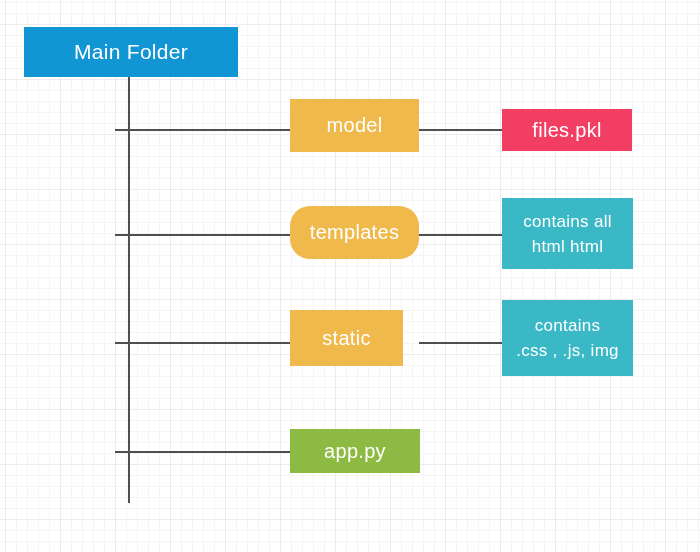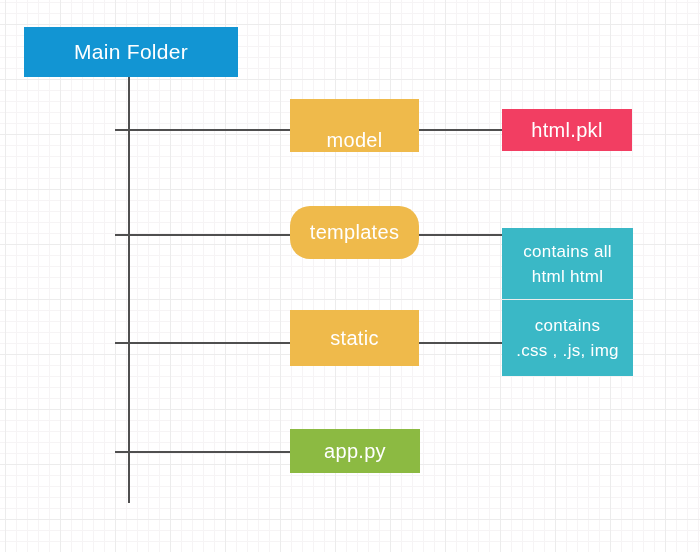--- a/index.html
+++ b/index.html
@@ -26,25 +26,25 @@
     position: absolute;
     display: flex;
     flex-direction: column;
     align-items: center;
     justify-content: center;
     color: #ffffff;
     text-align: center;
     letter-spacing: 0.3px;
   }
   .node-root      { left: 24px;  top: 27px;  width: 214px; height: 50px; font-size: 21px; }
-  .node-model     { left: 290px; top: 99px;  width: 129px; height: 53px; font-size: 20px; justify-content: flex-end; }
+  .node-model     { left: 290px; top: 99px;  width: 129px; height: 53px; font-size: 20px; }
   .node-modelpkl  { left: 502px; top: 109px; width: 130px; height: 42px; font-size: 20px; }
   .node-templates { left: 290px; top: 206px; width: 129px; height: 53px; font-size: 20px; border-radius: 20px; }
-  .node-tplnote   { left: 502px; top: 198px; width: 131px; height: 71px; font-size: 17px; line-height: 25px; margin-top: 30px; }
-  .node-static    { left: 290px; top: 310px; width: 129px; height: 56px; font-size: 20px; }
+  .node-tplnote   { left: 502px; top: 198px; width: 131px; height: 71px; font-size: 17px; line-height: 25px; }
+  .node-static    { left: 290px; top: 310px; width: 113px; height: 56px; font-size: 20px; }
   .node-staticnote{ left: 502px; top: 300px; width: 131px; height: 76px; font-size: 17px; line-height: 25px; }
   .node-app       { left: 290px; top: 429px; width: 130px; height: 44px; font-size: 20px; }
 
   .trunk      { left: 128px; top: 76px;  width: 2px;   height: 427px; }
   .branch-l1  { left: 115px; top: 129px; width: 175px; height: 2px; }
   .branch-r1  { left: 419px; top: 129px; width: 83px;  height: 2px; }
   .branch-l2  { left: 115px; top: 234px; width: 175px; height: 2px; }
   .branch-r2  { left: 419px; top: 234px; width: 83px;  height: 2px; }
   .branch-l3  { left: 115px; top: 342px; width: 175px; height: 2px; }
   .branch-r3  { left: 419px; top: 342px; width: 83px;  height: 2px; }
@@ -66,21 +66,21 @@
 
   <div class="node node-root" style="background: rgb(18, 149, 211);">
     <span>Main Folder</span>
   </div>
 
   <div class="node node-model" style="background: rgb(239, 186, 75);">
     <span>model</span>
   </div>
 
   <div class="node node-modelpkl" style="background: rgb(242, 62, 98);">
-    <span>html.pkl</span>
+    <span>files.pkl</span>
   </div>
 
   <div class="node node-templates" style="background: rgb(239, 186, 75);">
     <span>templates</span>
   </div>
 
   <div class="node node-tplnote" style="background: rgb(58, 184, 198);">
     <span>contains all</span>
     <span>html html</span>
   </div>

